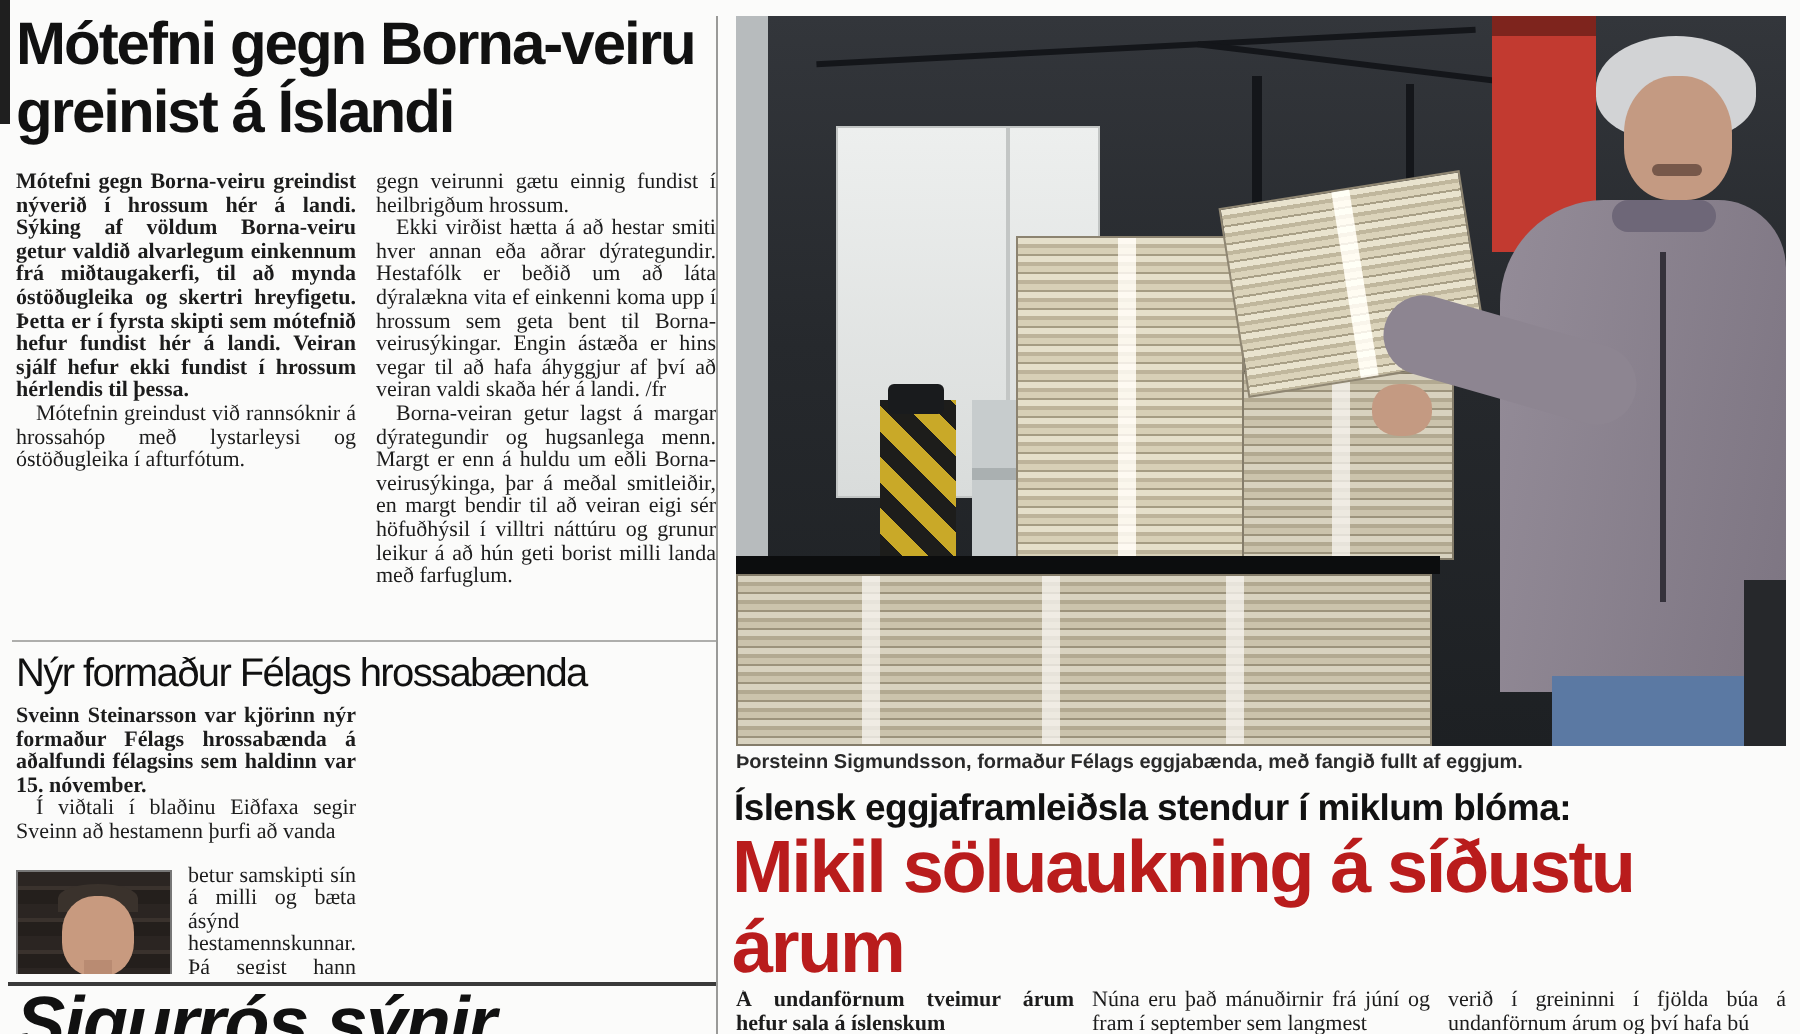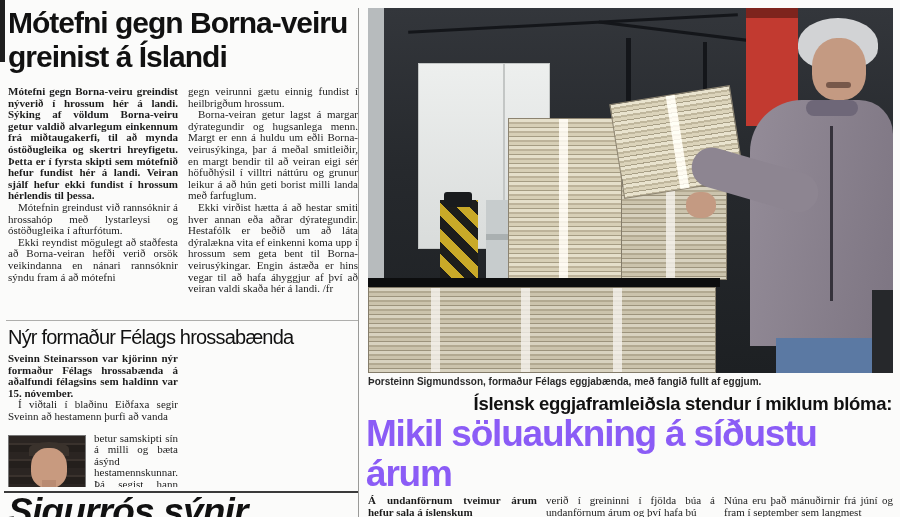--- a/index.html
+++ b/index.html
@@ -84,23 +84,23 @@
   .man-hand { position:absolute; left:318px; top:184px; width:30px; height:26px; background:#c49a82; border-radius:45%; }
   .man-hair { position:absolute; left:430px; top:10px; width:80px; height:52px; background:#d2d3d5; border-radius:50% 50% 42% 42%; }
   .man-face { position:absolute; left:444px; top:30px; width:54px; height:62px; background:#c49a82; border-radius:46% 46% 42% 42%; }
   .man-mustache { position:absolute; left:458px; top:74px; width:25px; height:6px; background:#77584a; border-radius:3px; }
   .man-jeans { position:absolute; left:408px; top:330px; width:117px; height:35px; background:#5b79a3; }
   .ph-darkobj { position:absolute; left:504px; top:282px; width:21px; height:83px; background:#26282b; }
 
   .photo-caption { position:absolute; left:368px; top:376px; width:525px;
                    font-size:10px; font-weight:bold; color:#2a2a2a; }
   .kicker { position:absolute; left:367px; top:393px; width:525px;
-            font-size:18.5px; font-weight:bold; letter-spacing:-0.3px; color:#111;text-align:right; }
+            font-size:18.5px; font-weight:bold; letter-spacing:-0.3px; color:#111; }
   .h2b { position:absolute; left:366px; top:414px; width:530px;
-         font-size:37px; line-height:40px; font-weight:bold; letter-spacing:-1.2px; color:#8b5cf6; }
+         font-size:37px; line-height:40px; font-weight:bold; letter-spacing:-1.2px; color:#b91c1c; }
   .subhead { position:absolute; left:367px; top:465px; width:528px;
              font-size:20px; font-weight:400; letter-spacing:-0.4px; color:#151515; }
   .r-body { position:absolute; left:368px; top:495px; width:525px; height:22px; overflow:hidden;
             display:flex; gap:9px; }
   .r-body .col { width:169px; }
   .r-body .col.first { font-weight:bold; }
 </style>
 </head>
 <body>
 
@@ -108,26 +108,25 @@
 
   <div class="edge-sliver"></div>
   <div class="v-divider"></div>
 
   <div class="h1">Mótefni gegn Borna-veiru greinist á Íslandi</div>
 
   <div class="a1-cols bodytext">
     <div class="col">
       <p class="lead">Mótefni gegn Borna-veiru greindist nýverið í hrossum hér á landi. Sýking af völdum Borna-veiru getur valdið alvarlegum einkennum frá miðtaugakerfi, til að mynda óstöðugleika og skertri hreyfigetu. Þetta er í fyrsta skipti sem mótefnið hefur fundist hér á landi. Veiran sjálf hefur ekki fundist í hrossum hérlendis til þessa.</p>
       <p>Mótefnin greindust við rannsóknir á hrossahóp með lystarleysi og óstöðugleika í afturfótum.</p>
-      <p>Ekki reyndist mögulegt að staðfesta að Borna-veiran hefði verið orsök veikindanna en nánari rannsóknir sýndu fram á að mótefni</p>
     </div>
     <div class="col">
       <p class="noindent">gegn veirunni gætu einnig fundist í heilbrigðum hrossum.</p>
+      <p>Ekki virðist hætta á að hestar smiti hver annan eða aðrar dýrategundir. Hestafólk er beðið um að láta dýralækna vita ef einkenni koma upp í hrossum sem geta bent til Borna-veirusýkingar. Engin ástæða er hins vegar til að hafa áhyggjur af því að veiran valdi skaða hér á landi. /fr</p>
       <p>Borna-veiran getur lagst á margar dýrategundir og hugsanlega menn. Margt er enn á huldu um eðli Borna-veirusýkinga, þar á meðal smitleiðir, en margt bendir til að veiran eigi sér höfuðhýsil í villtri náttúru og grunur leikur á að hún geti borist milli landa með farfuglum.</p>
-      <p>Ekki virðist hætta á að hestar smiti hver annan eða aðrar dýrategundir. Hestafólk er beðið um að láta dýralækna vita ef einkenni koma upp í hrossum sem geta bent til Borna-veirusýkingar. Engin ástæða er hins vegar til að hafa áhyggjur af því að veiran valdi skaða hér á landi. /fr</p>
     </div>
   </div>
 
   <div class="rule1"></div>
   <div class="h2a">Nýr formaður Félags hrossabænda</div>
 
   <div class="a2-cols bodytext">
     <div class="col">
       <p class="lead">Sveinn Steinarsson var kjörinn nýr formaður Félags hrossabænda á aðalfundi félagsins sem haldinn var 15. nóvember.</p>
       <p>Í viðtali í blaðinu Eiðfaxa segir Sveinn að hestamenn þurfi að vanda</p>
@@ -193,17 +192,17 @@
     </div>
     <div class="ph-darkobj"></div>
   </div>
 
   <div class="photo-caption">Þorsteinn Sigmundsson, formaður Félags eggjabænda, með fangið fullt af eggjum.</div>
   <div class="kicker">Íslensk eggjaframleiðsla stendur í miklum blóma:</div>
   <div class="h2b">Mikil söluaukning á síðustu árum</div>
 
   <div class="r-body bodytext">
     <div class="col first noindent">Á undanförnum tveimur árum hefur sala á íslenskum</div>
+    <div class="col">Núna eru það mánuðirnir frá júní og fram í september sem langmest</div>
     <div class="col">verið í greininni í fjölda búa á undanförnum árum og því hafa bú</div>
-    <div class="col">Núna eru það mánuðirnir frá júní og fram í september sem langmest</div>
   </div>
 
 </div>
 
 </body></html>

